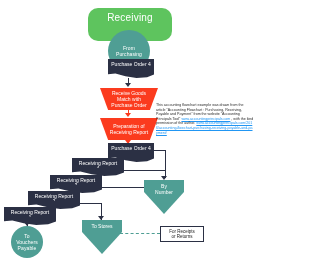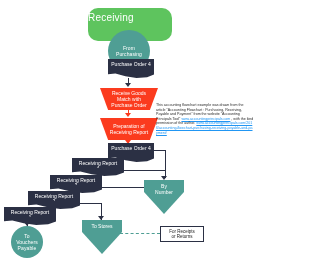--- a/index.html
+++ b/index.html
@@ -21,20 +21,21 @@
 
   
   #title-pill {
     left: 88px; top: 8px;
     width: 84px; height: 33px;
     background: #5ec45e;
     border-radius: 10px;
     color: #ffffff;
     font-size: 10px;
     line-height: 19px;
+    text-align: center;
     letter-spacing: .2px;
   }
 
   
   .circle {
     background: #4f9e94;
     border-radius: 50%;
     color: #ffffff;
     display: flex;
     align-items: center;

